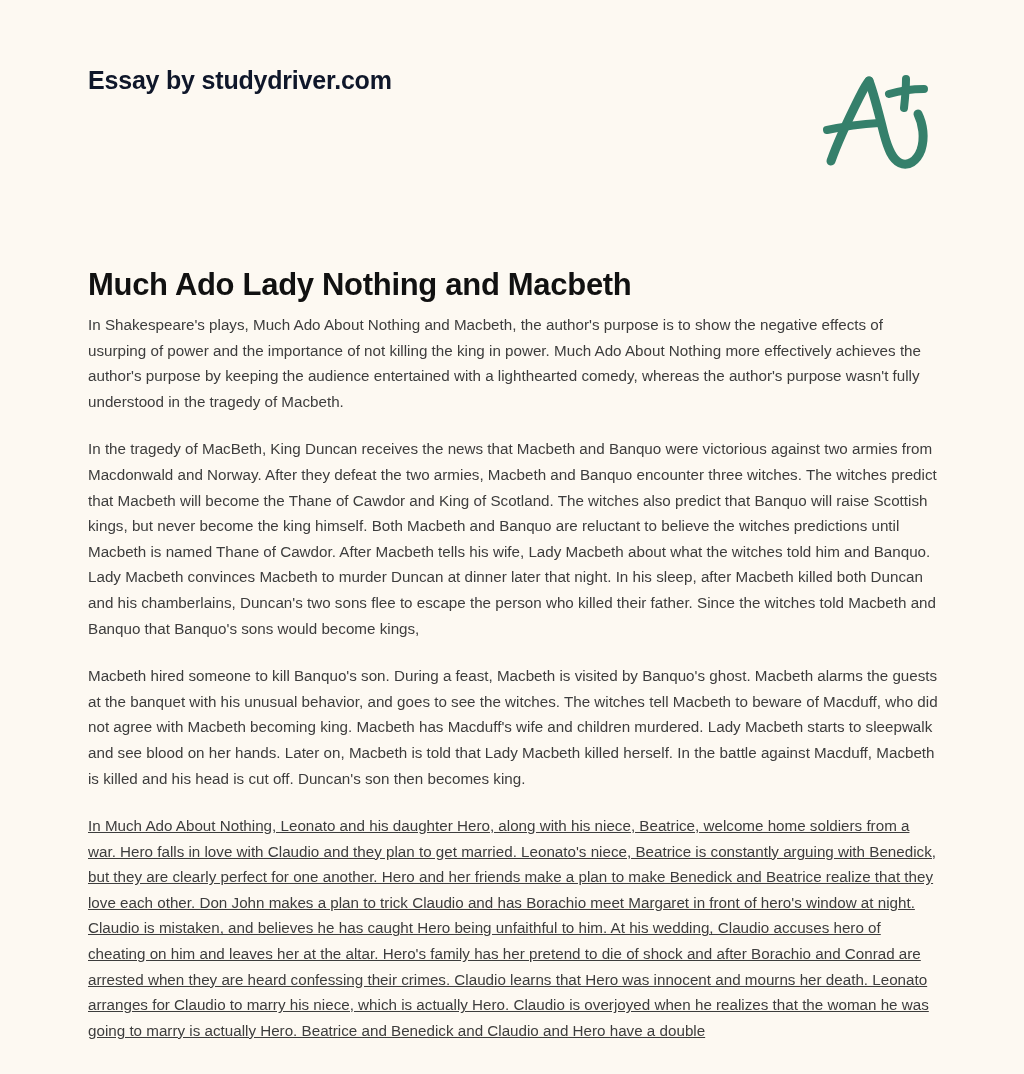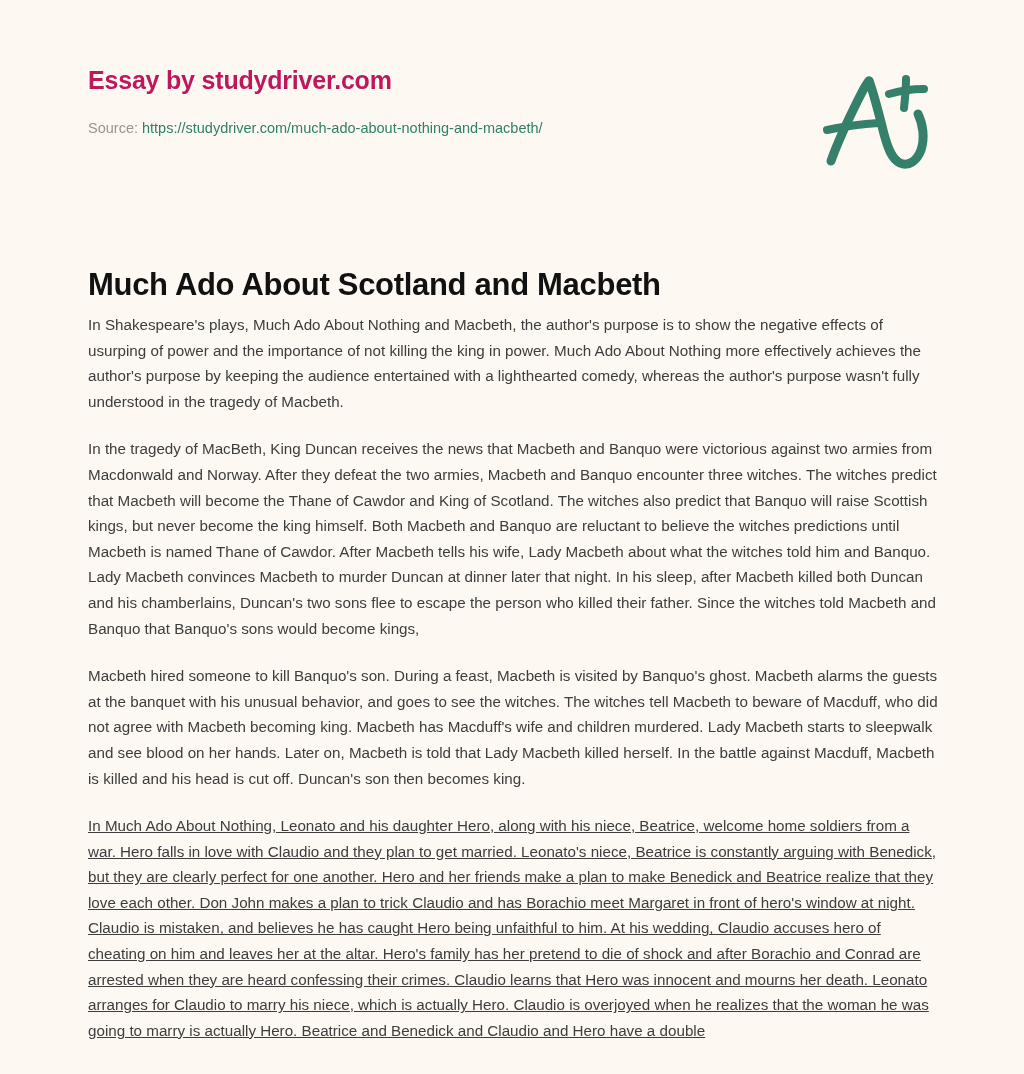--- a/index.html
+++ b/index.html
@@ -31,21 +31,21 @@
     width: 1024px;
     height: 190px;
   }
 
   .brand-heading {
     position: absolute;
     left: 88px;
     top: 66px;
     font-size: 25px;
     font-weight: bold;
-    color: #be185d;
+    color: #0f172a;
     letter-spacing: -0.2px;
     white-space: nowrap;
   }
 
   .source-line {
     position: absolute;
     left: 88px;
     top: 120px;
     font-size: 14.5px;
     color: #9a948c;
@@ -111,23 +111,20 @@
 </style>
 </head>
 <body>
 
 <div class="page">
 
   <div class="header">
 
     <div class="brand-heading">Essay by studydriver.com</div>
 
-    <div class="source-line">
-      <span class="source-label">Source: </span><a class="source-url" href="#">https://studydriver.com/much-ado-about-nothing-and-macbeth/</a>
-    </div>
 
     <div class="logo">
       <svg viewBox="0 0 128 112" xmlns="http://www.w3.org/2000/svg">
         <g fill="none" stroke="#35806b" stroke-linecap="round" stroke-linejoin="round">
 
           <path d="M26 99 C32 82, 44 56, 54 36 C58 28, 61 22, 64 19" stroke-width="9"></path>
 
           <path d="M64 19 C68 29, 74 52, 79 72 C83 87, 87 97, 95 101
                    C103 105, 112 99, 116 88 C120 76, 118 62, 113 52" stroke-width="9"></path>
 
@@ -135,21 +132,21 @@
 
           <path d="M84 32 C94 29, 108 27, 119 27" stroke-width="8"></path>
 
           <path d="M101 17 C101 26, 100 37, 99 46" stroke-width="8"></path>
         </g>
       </svg>
     </div>
 
   </div>
 
-  <h1 class="article-title">Much Ado About Scotland and Macbeth</h1>
+  <h1 class="article-title">Much Ado Lady Nothing and Macbeth</h1>
 
   <div class="article-body">
     <p>In Shakespeare's plays, Much Ado About Nothing and Macbeth, the author's purpose is to show the negative effects of usurping of power and the importance of not killing the king in power. Much Ado About Nothing more effectively achieves the author's purpose by keeping the audience entertained with a lighthearted comedy, whereas the author's purpose wasn't fully understood in the tragedy of Macbeth.</p>
     <p>In the tragedy of MacBeth, King Duncan receives the news that Macbeth and Banquo were victorious against two armies from Macdonwald and Norway. After they defeat the two armies, Macbeth and Banquo encounter three witches. The witches predict that Macbeth will become the Thane of Cawdor and King of Scotland. The witches also predict that Banquo will raise Scottish kings, but never become the king himself. Both Macbeth and Banquo are reluctant to believe the witches predictions until Macbeth is named Thane of Cawdor. After Macbeth tells his wife, Lady Macbeth about what the witches told him and Banquo. Lady Macbeth convinces Macbeth to murder Duncan at dinner later that night. In his sleep, after Macbeth killed both Duncan and his chamberlains, Duncan's two sons flee to escape the person who killed their father. Since the witches told Macbeth and Banquo that Banquo's sons would become kings,</p>
     <p>Macbeth hired someone to kill Banquo's son. During a feast, Macbeth is visited by Banquo's ghost. Macbeth alarms the guests at the banquet with his unusual behavior, and goes to see the witches. The witches tell Macbeth to beware of Macduff, who did not agree with Macbeth becoming king. Macbeth has Macduff's wife and children murdered. Lady Macbeth starts to sleepwalk and see blood on her hands. Later on, Macbeth is told that Lady Macbeth killed herself. In the battle against Macduff, Macbeth is killed and his head is cut off. Duncan's son then becomes king.</p>
     <p>In Much Ado About Nothing, Leonato and his daughter Hero, along with his niece, Beatrice, welcome home soldiers from a war. Hero falls in love with Claudio and they plan to get married. Leonato's niece, Beatrice is constantly arguing with Benedick, but they are clearly perfect for one another. Hero and her friends make a plan to make Benedick and Beatrice realize that they love each other. Don John makes a plan to trick Claudio and has Borachio meet Margaret in front of hero's window at night. Claudio is mistaken, and believes he has caught Hero being unfaithful to him. At his wedding, Claudio accuses hero of cheating on him and leaves her at the altar. Hero's family has her pretend to die of shock and after Borachio and Conrad are arrested when they are heard confessing their crimes. Claudio learns that Hero was innocent and mourns her death. Leonato arranges for Claudio to marry his niece, which is actually Hero. Claudio is overjoyed when he realizes that the woman he was going to marry is actually Hero. Beatrice and Benedick and Claudio and Hero have a double</p>
   </div>
 
 </div>
 

